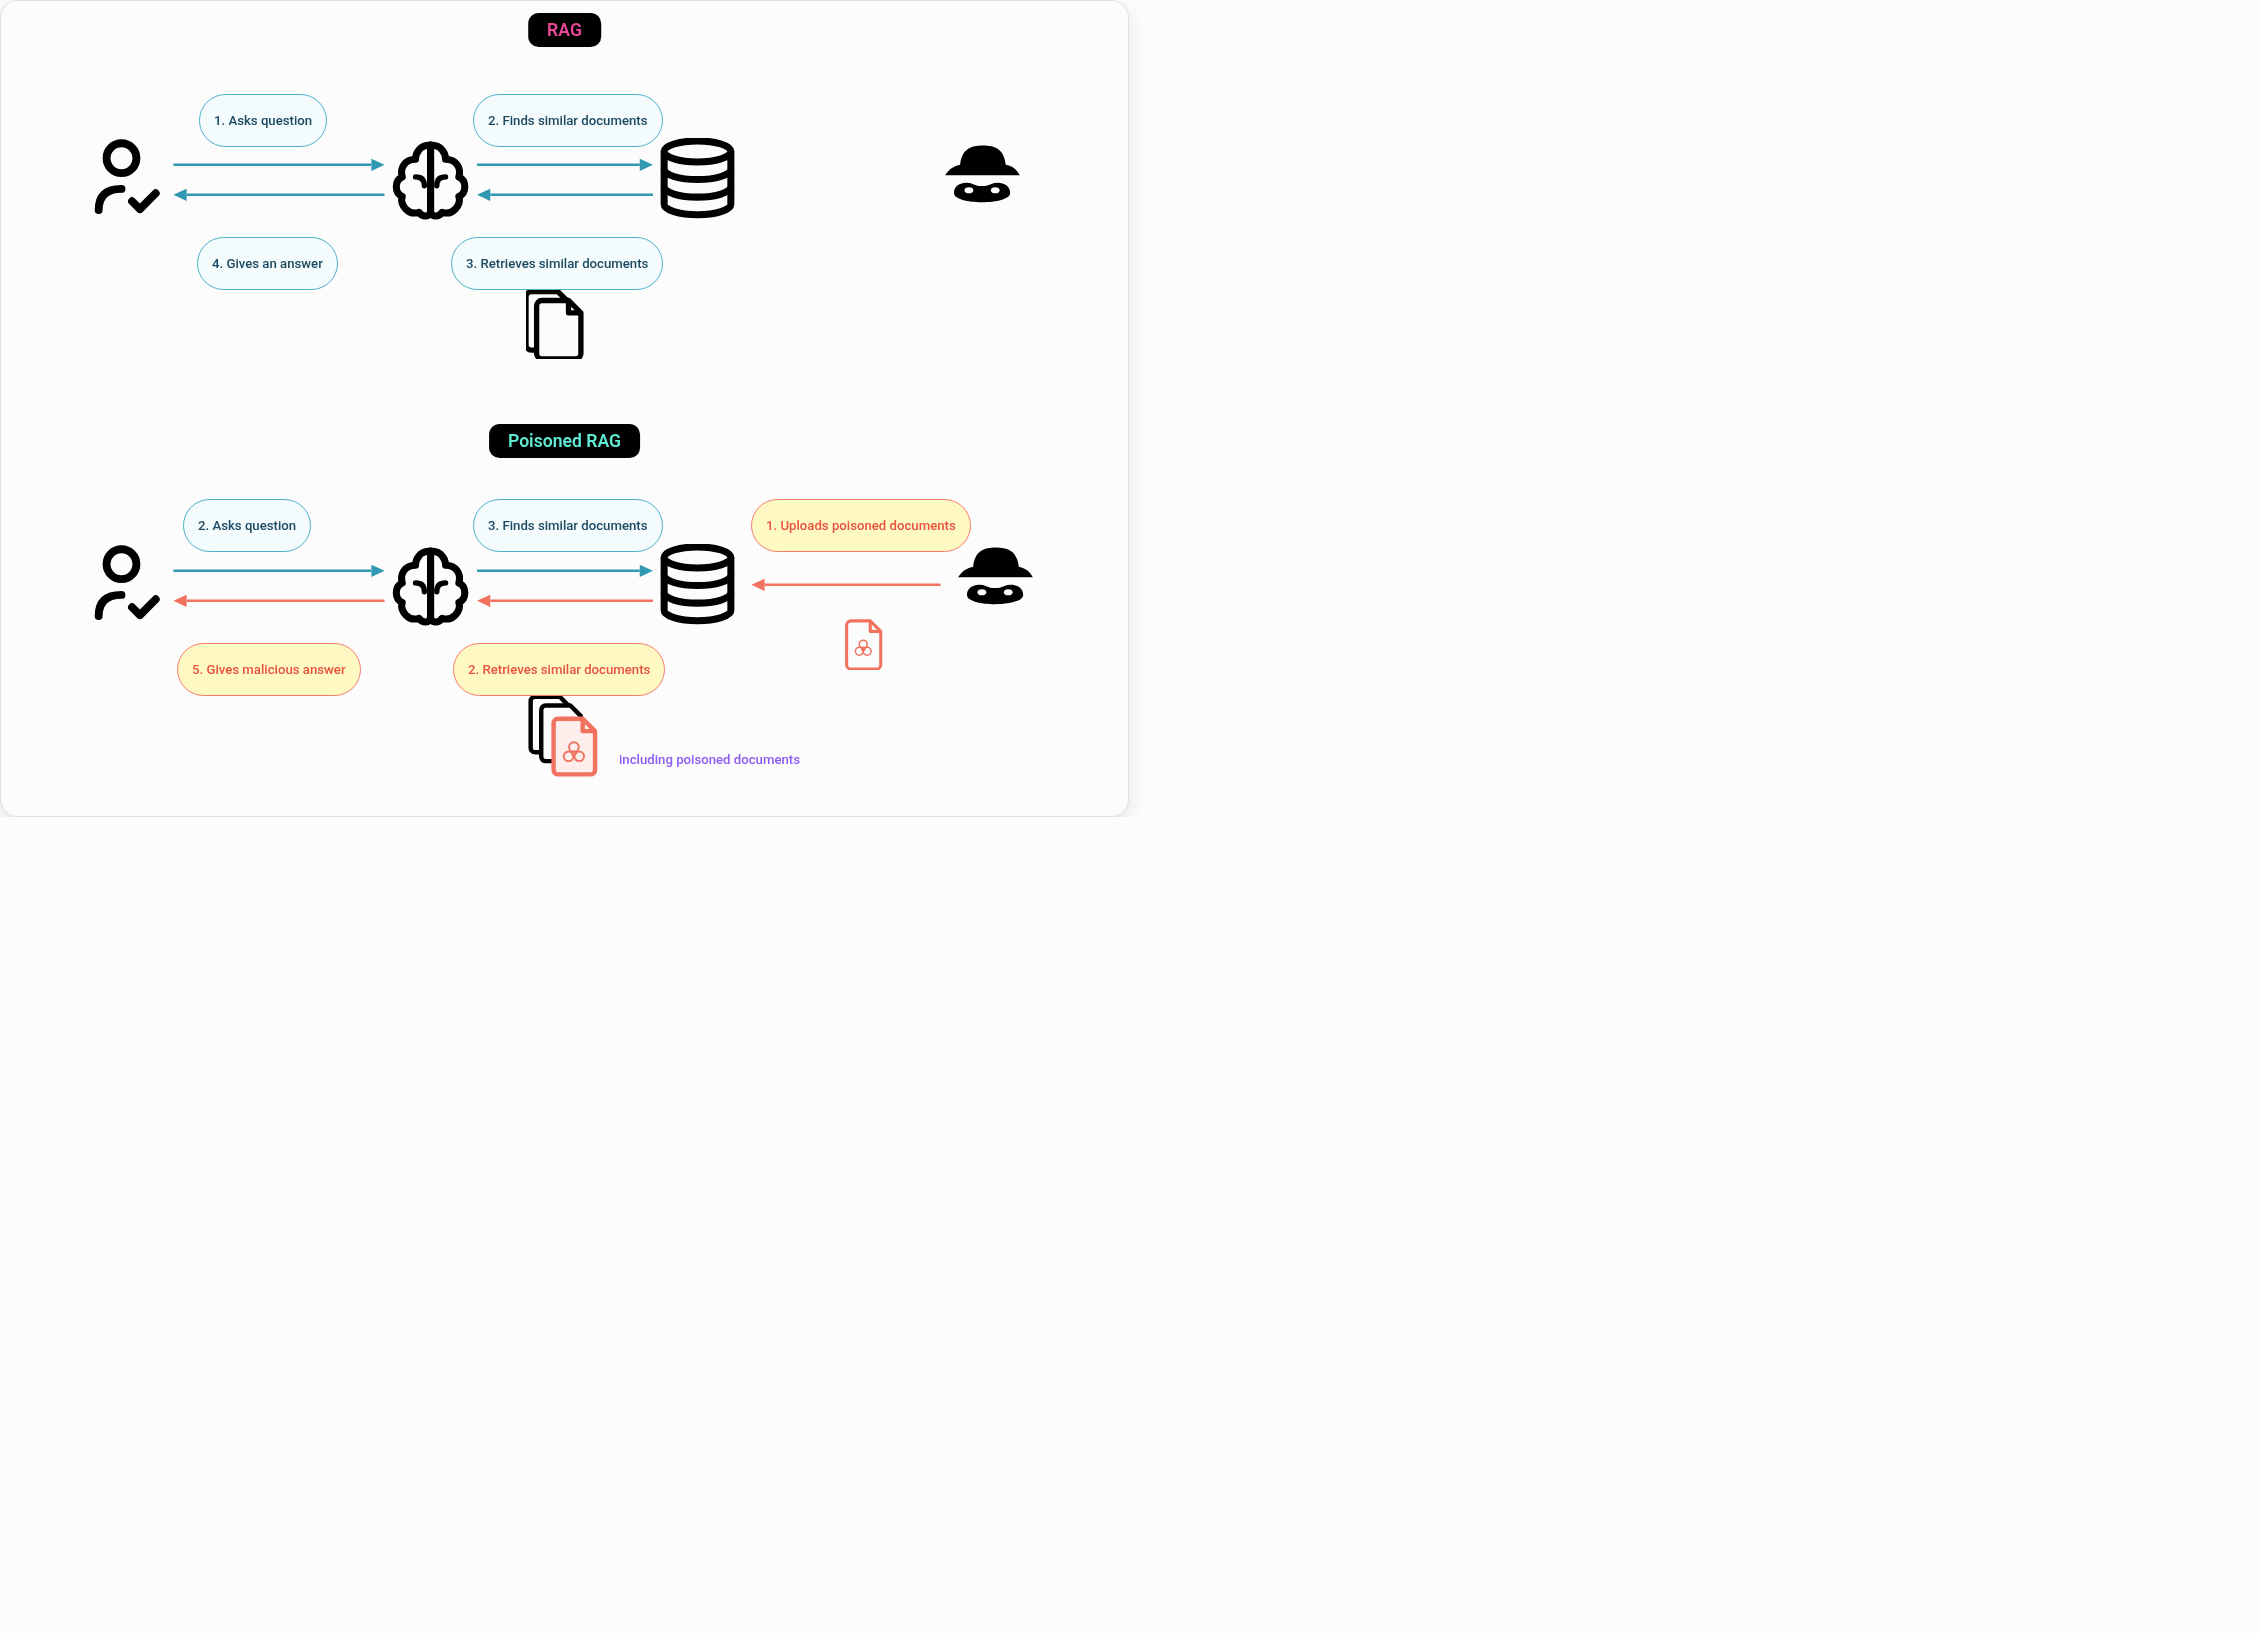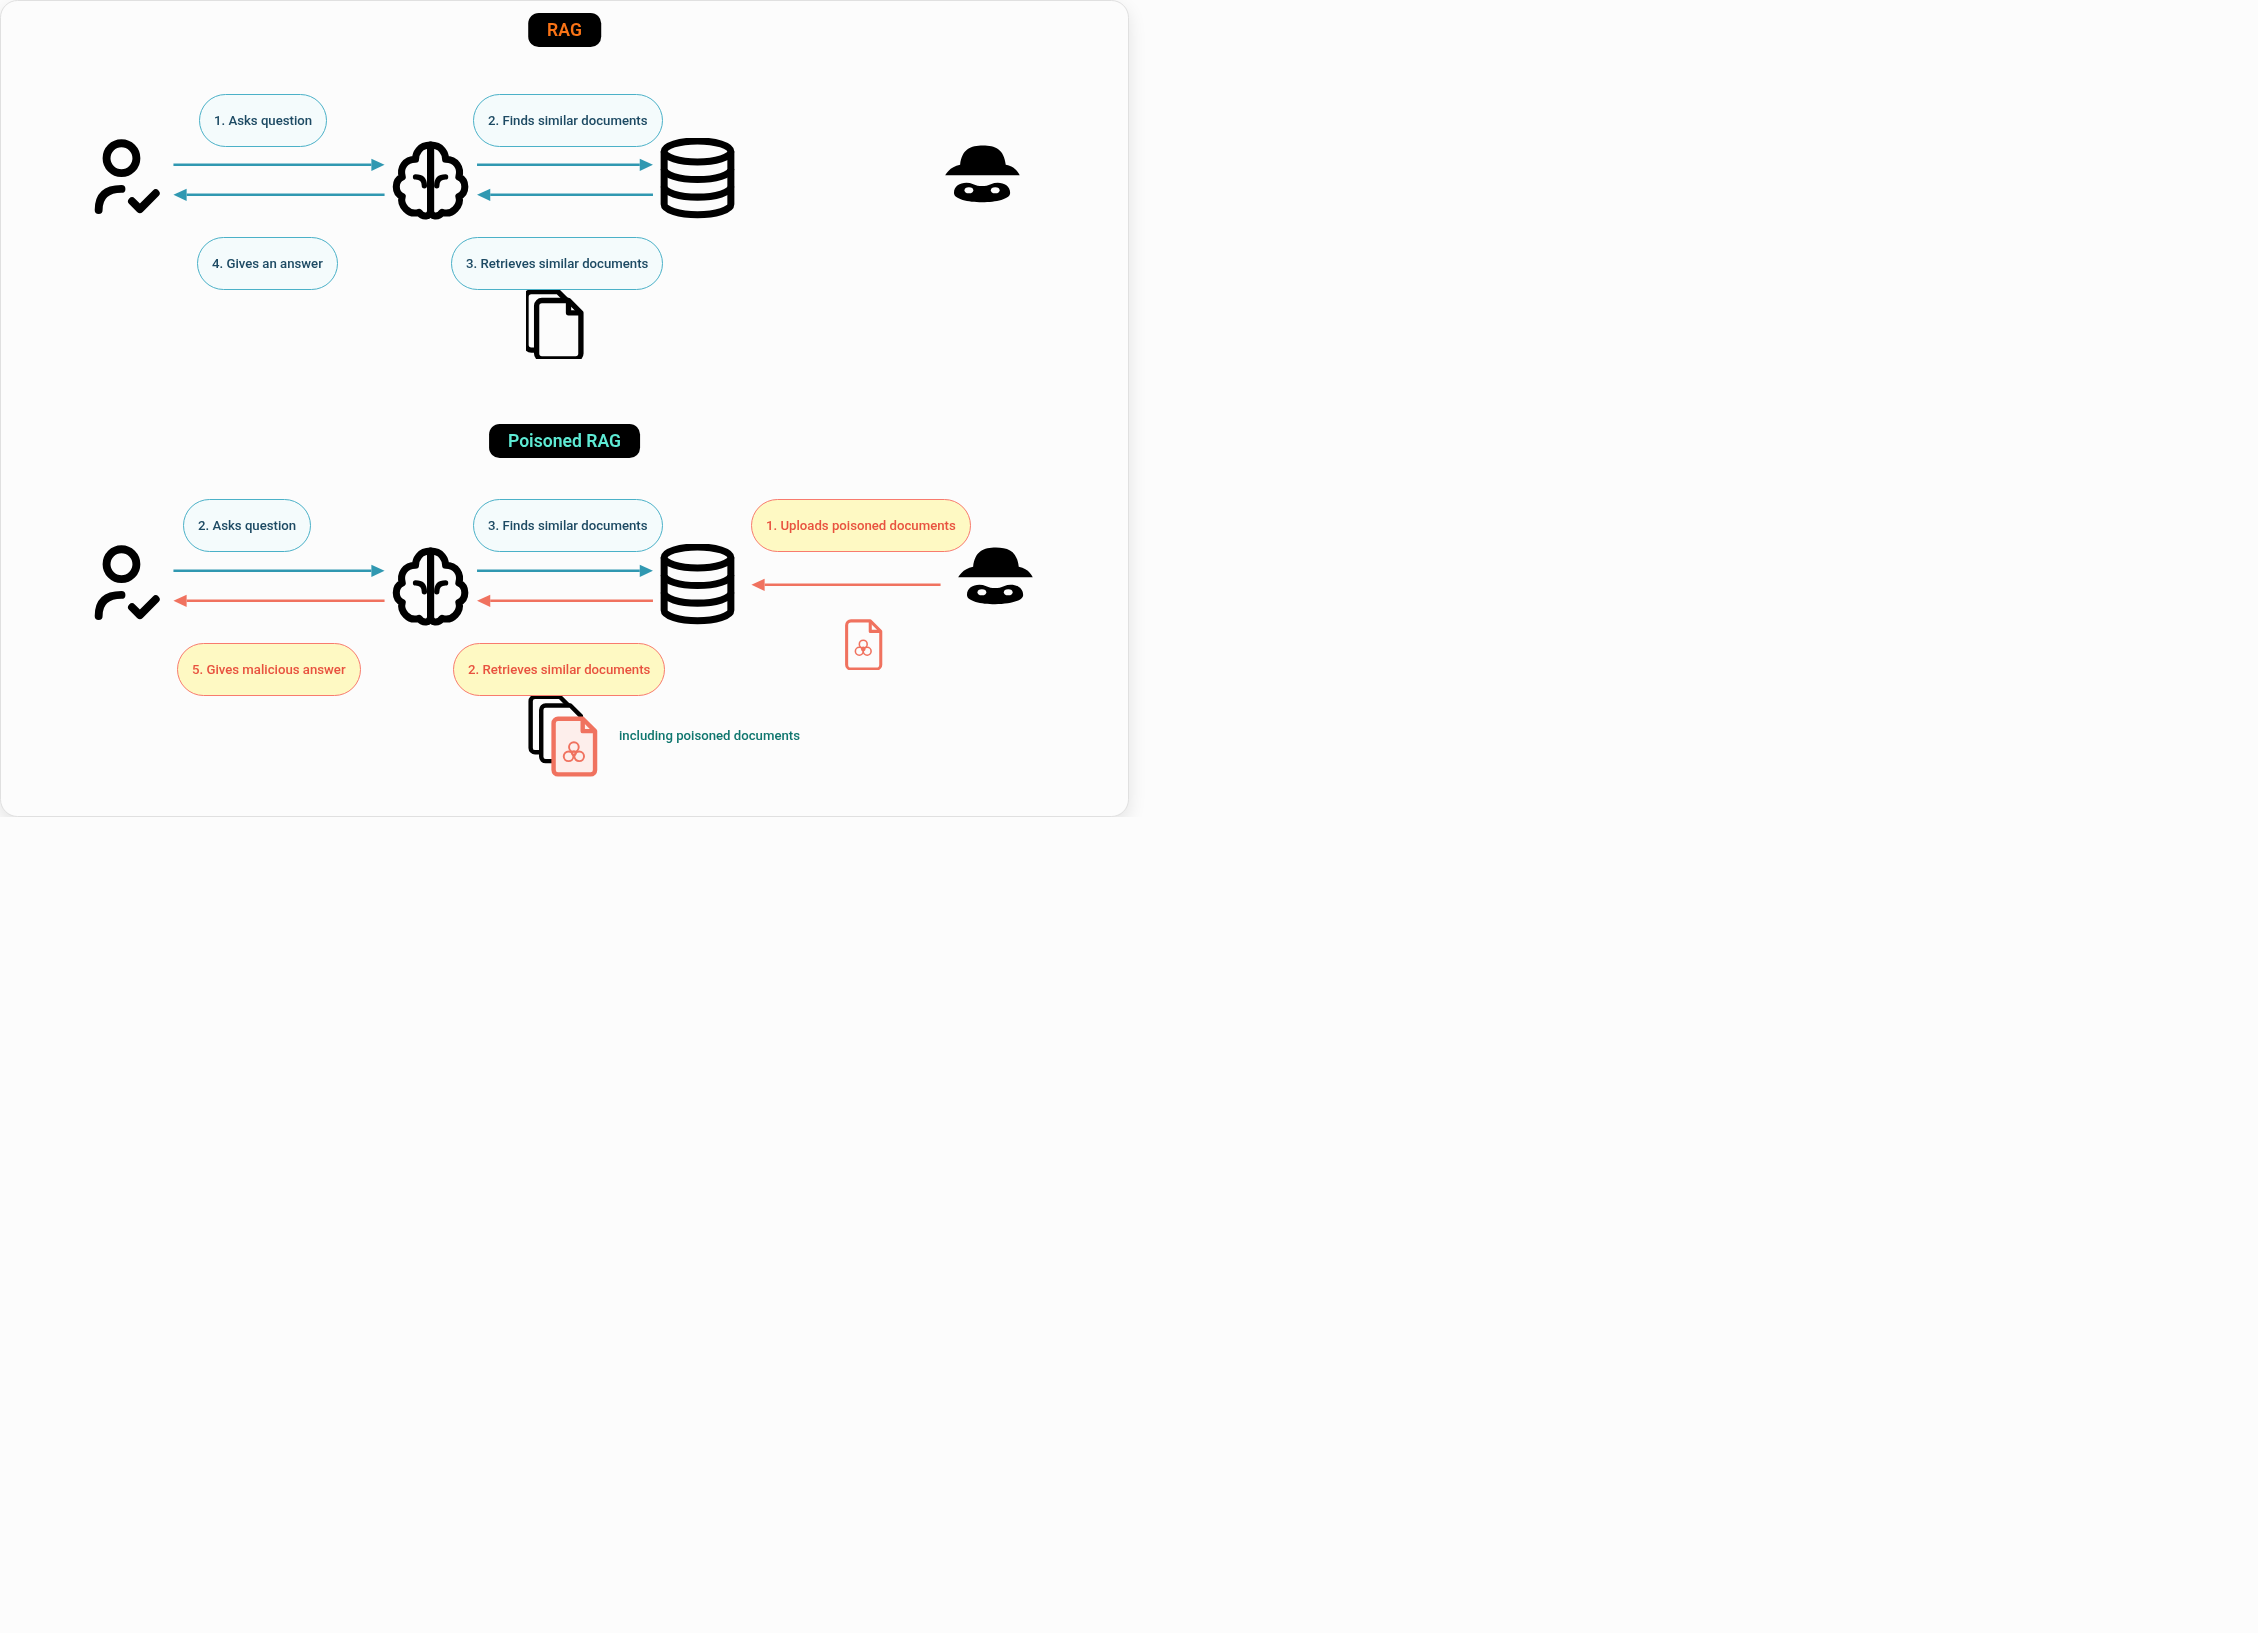--- a/index.html
+++ b/index.html
@@ -22,21 +22,21 @@
   .title-badge {
     position: absolute;
     background: #000;
     border-radius: 10.6px;
     padding: 7px 19.4px;
     font-size: 17.6px;
     font-weight: 600;
     left: 50%;
     transform: translateX(-50%);
   }
-  .title-rag { color: #f97316; top: 12.4px; }
+  .title-rag { color: #ec4899; top: 12.4px; }
   .title-poisoned { color: #5eead4; top: 423px; text-align: right; }
 
   .icon { position: absolute; }
 
   .pill {
     position: absolute;
     border-radius: 881px;
     padding: 18px 14px;
     font-size: 13.2px;
     font-weight: 500;
@@ -49,23 +49,24 @@
     background: #f4fbfc;
   }
   .pill-red {
     border-color: #f87b6e;
     color: #e8523f;
     background: #fef9c3;
   }
 
   .note-red {
     position: absolute;
-    color: #0f766e;
+    color: #8b5cf6;
     font-size: 13.2px;
     font-weight: 500;
+    margin-top: 24px;
   }
 
   svg.arrow { position: absolute; }
 </style>
 </head>
 <body>
 
 <div class="canvas">
 
   <div class="title-badge title-rag">RAG</div>

